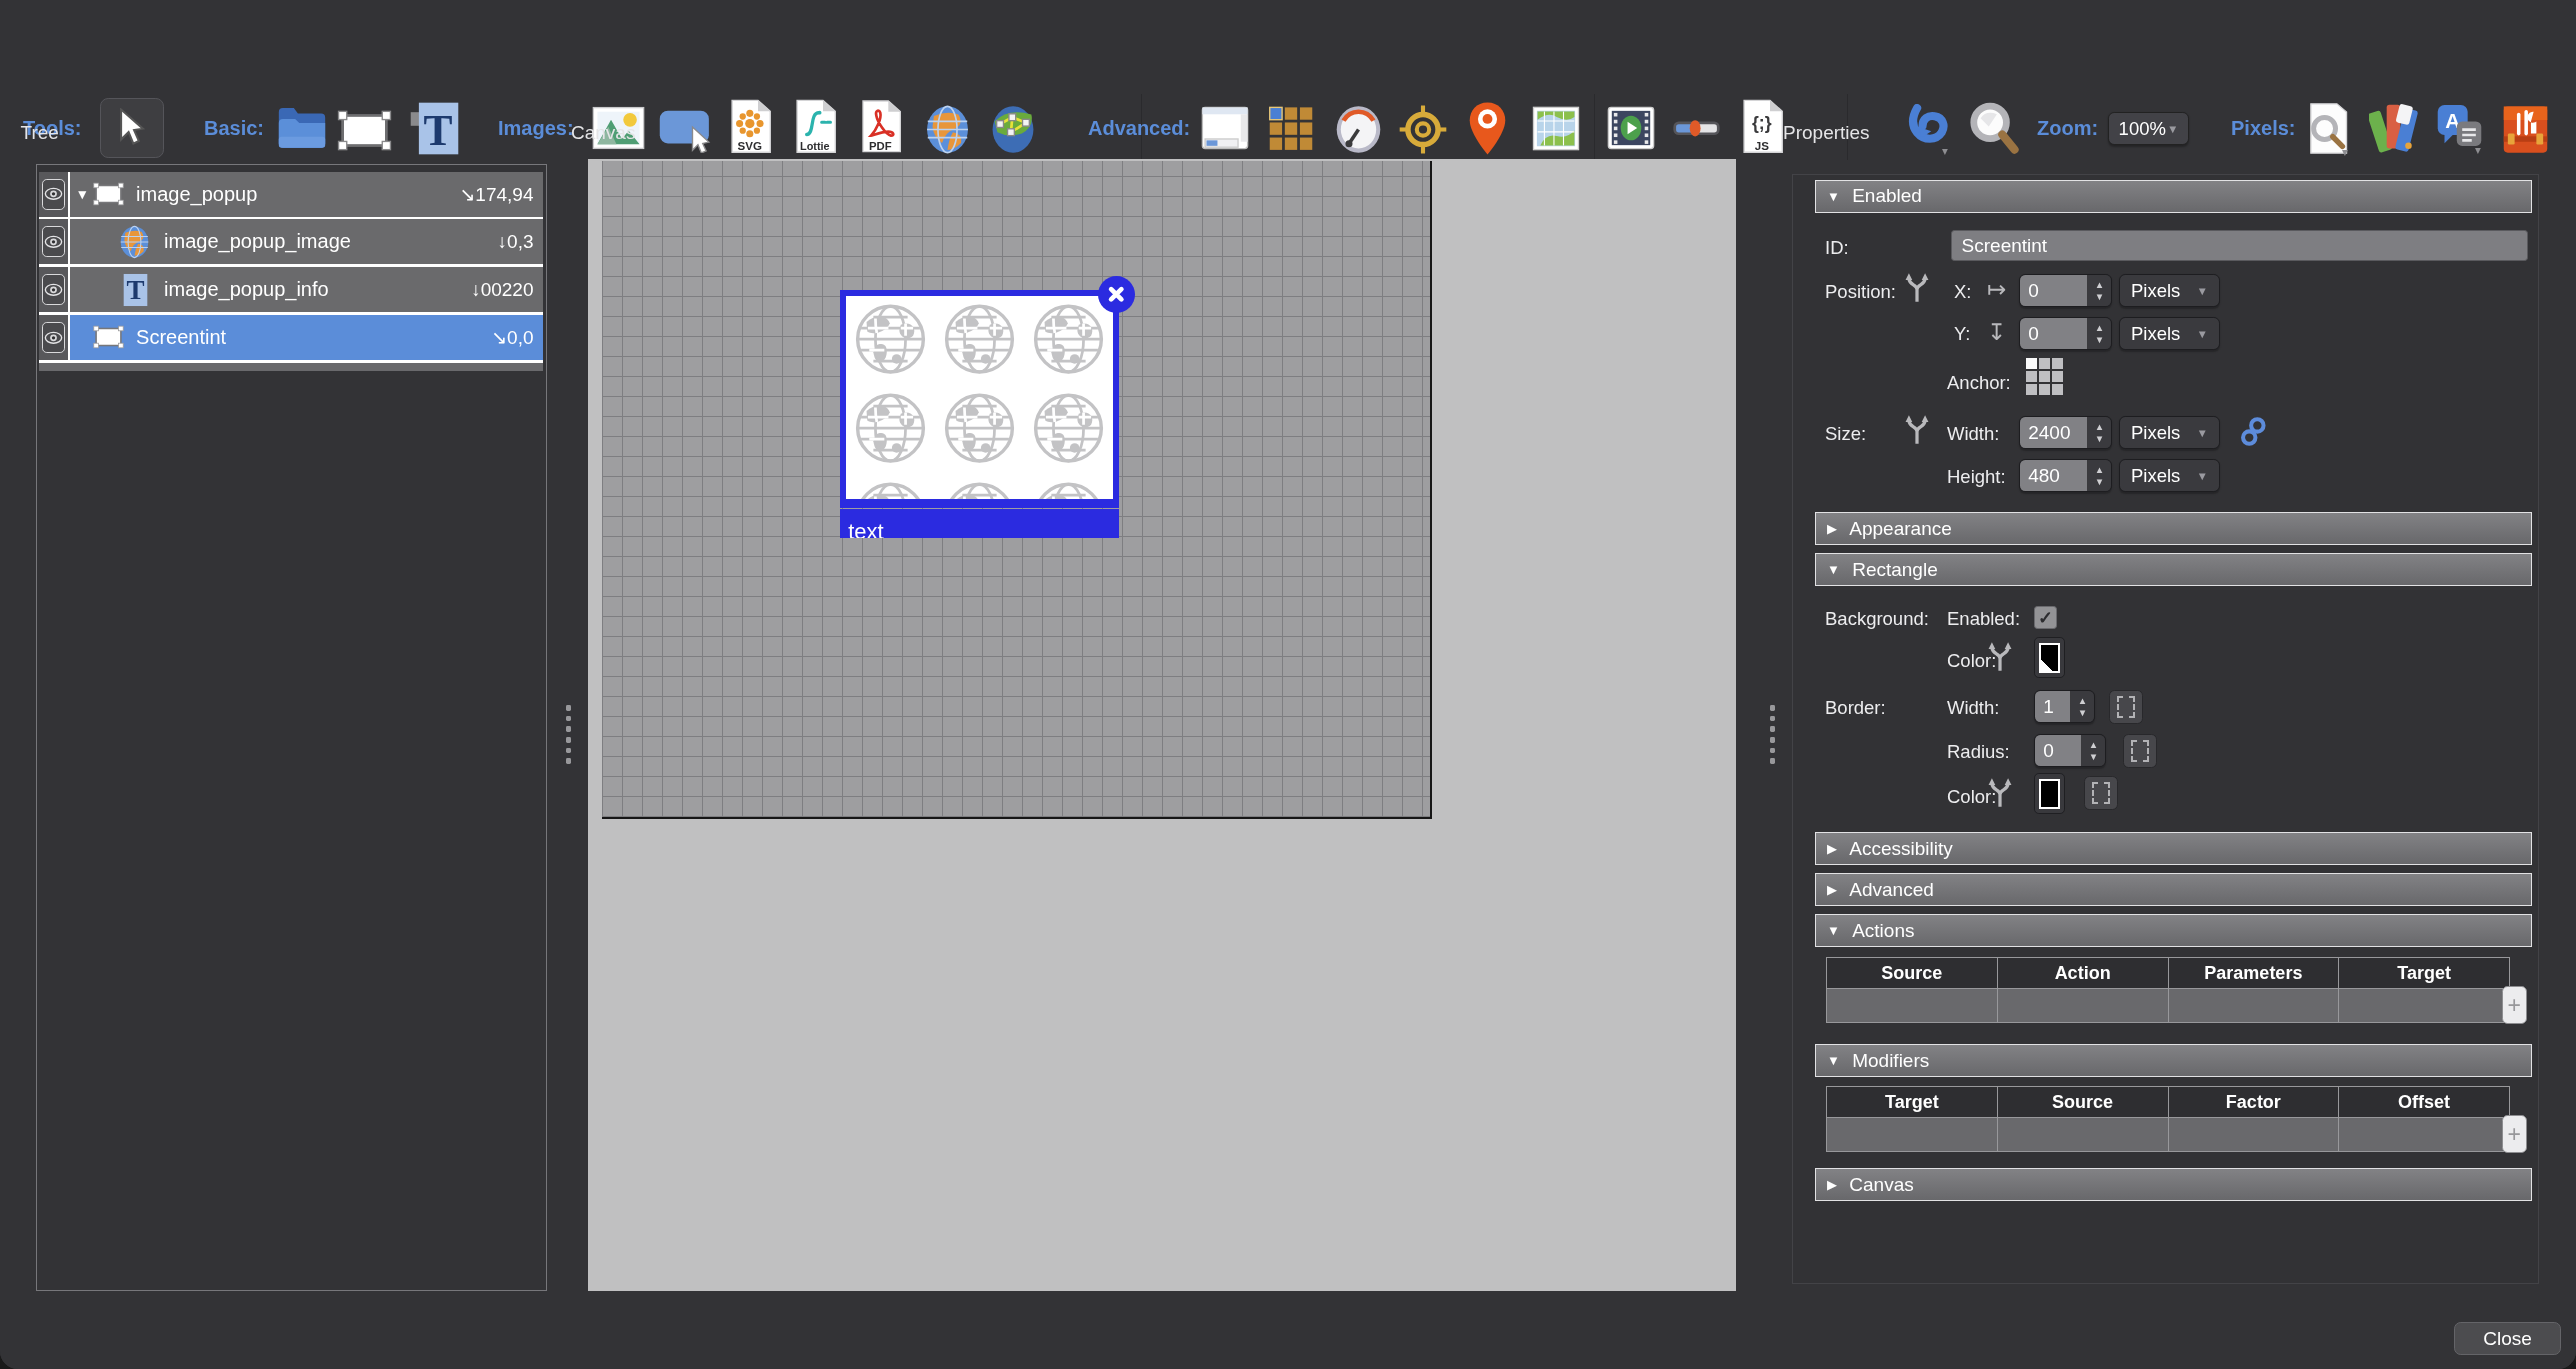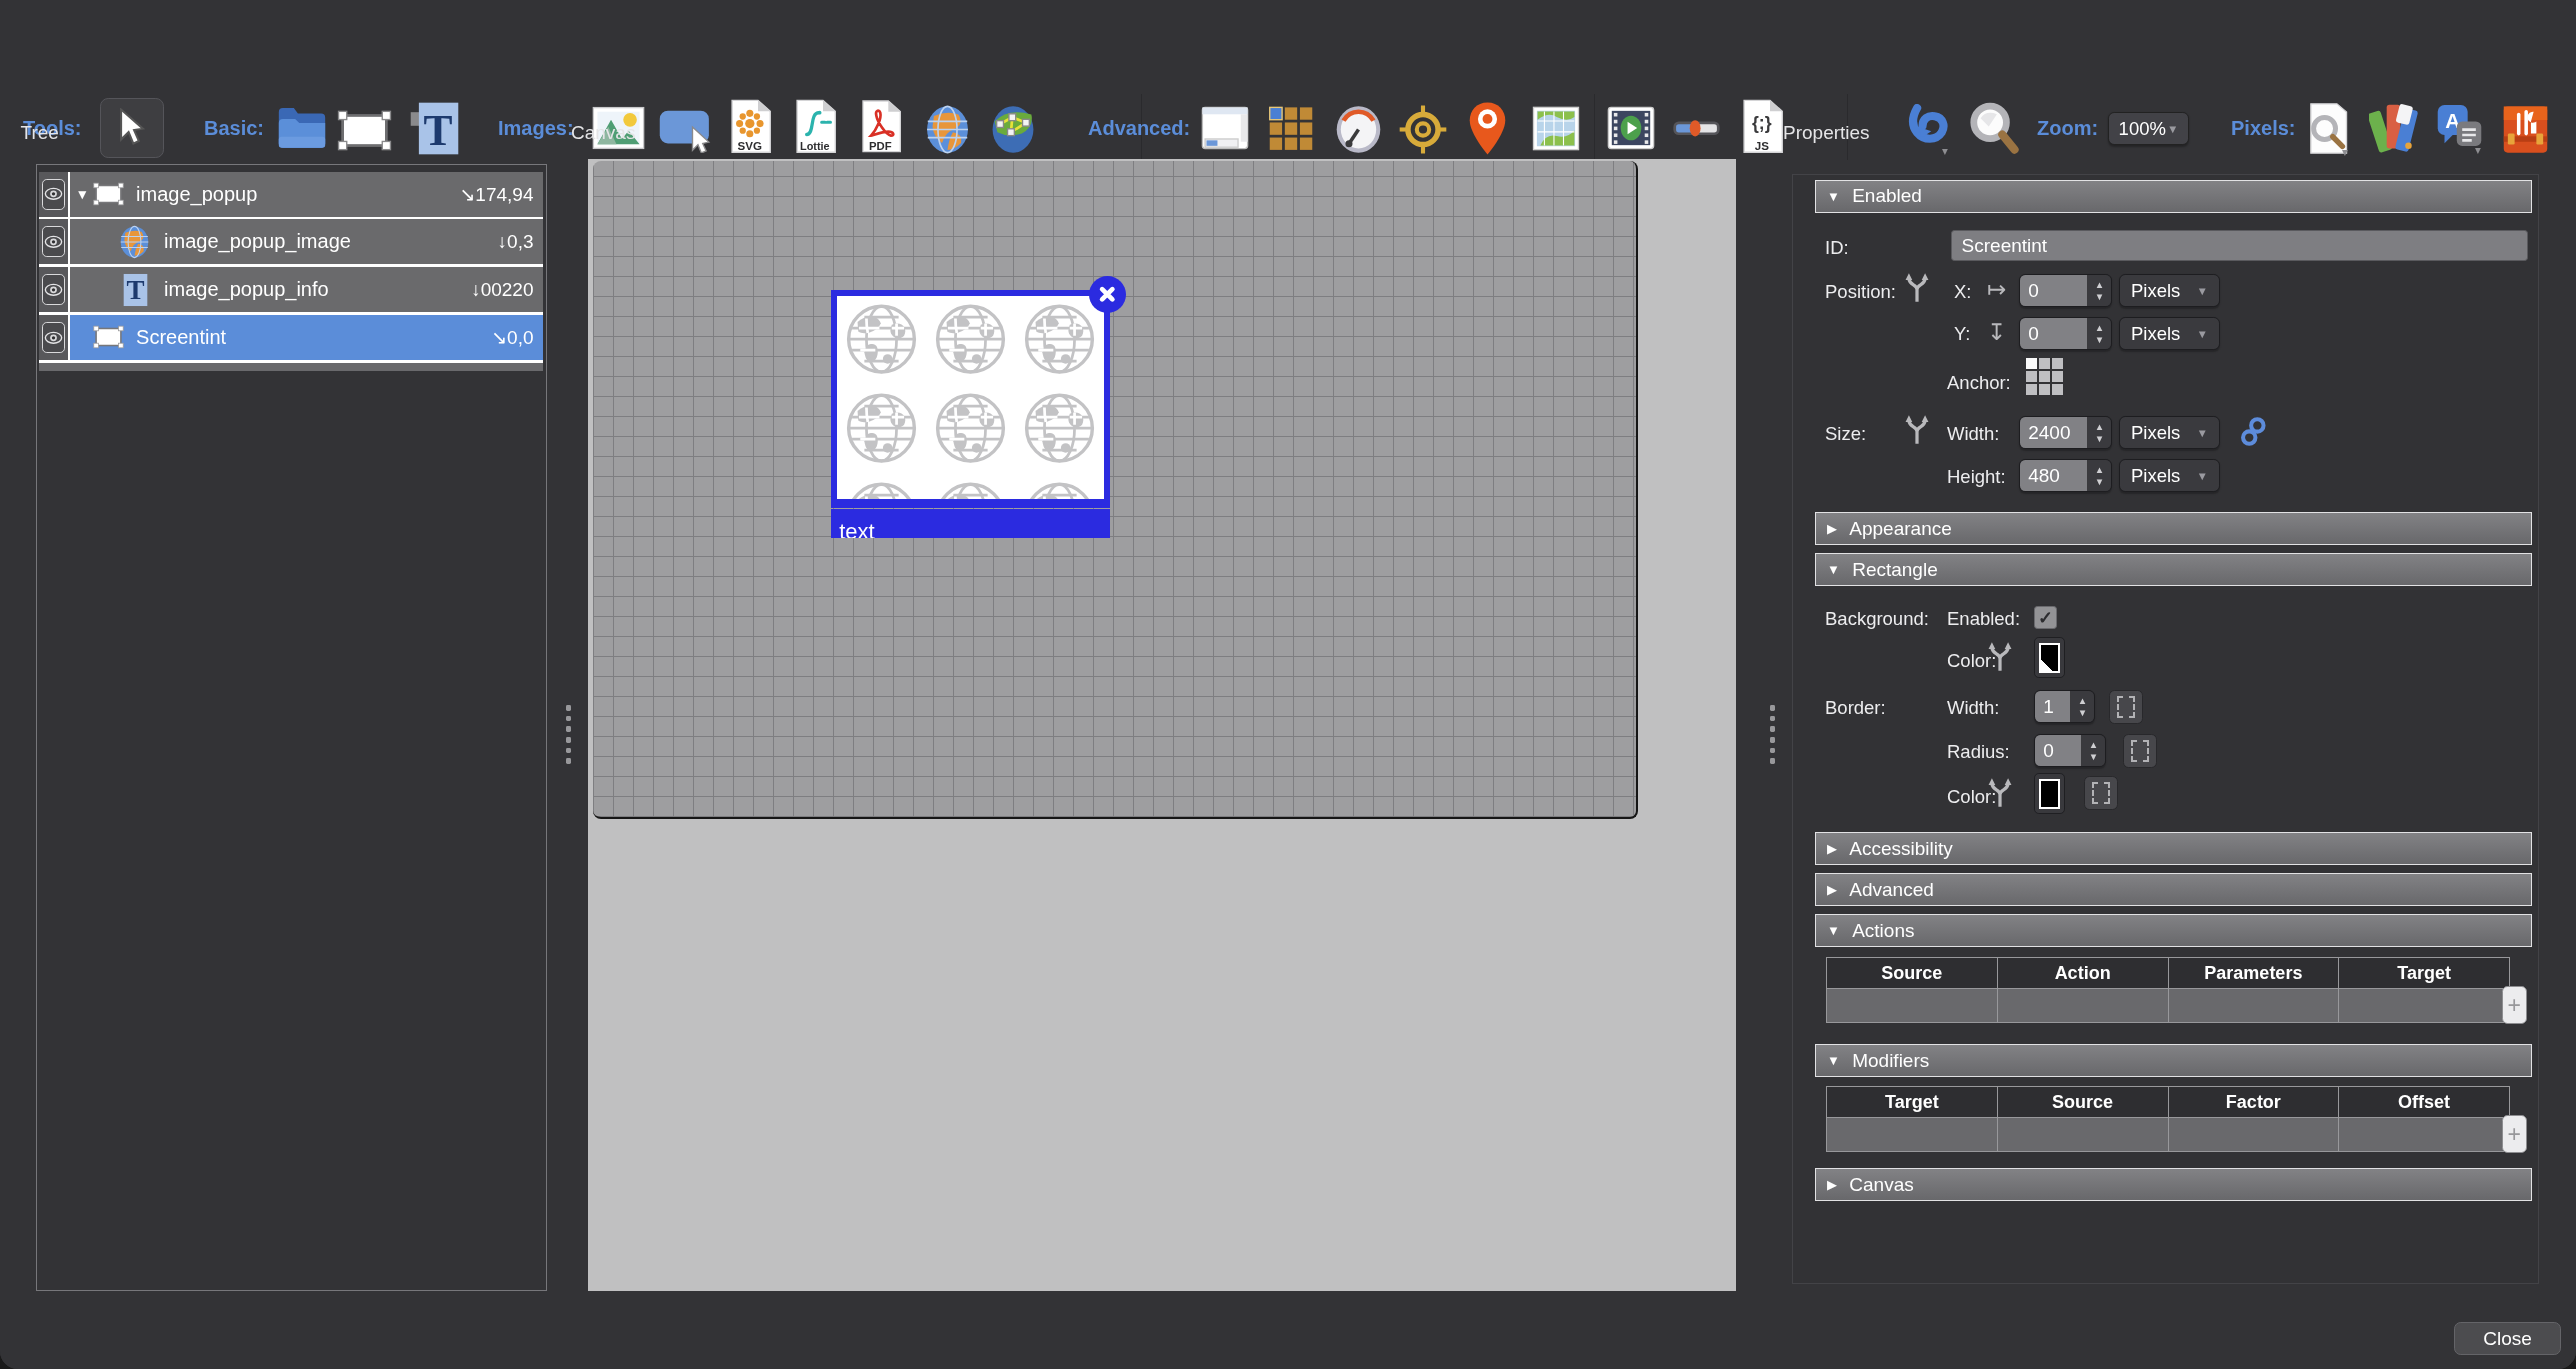--- a/index.html
+++ b/index.html
@@ -51,25 +51,25 @@
              display:flex; align-items:center; justify-content:center; }
   .trow-body { position:relative; flex:1; display:flex; align-items:center; color:#fff; font-size:20px; }
   .tree-disc { position:absolute; left:5.5px; font-size:13.7px; color:#fff; }
   .tricon { position:absolute; }
   .tname { position:absolute; white-space:nowrap; }
   .tcoord { position:absolute; right:9.6px; font-size:19px; }
   .tree-foot { height:8.2px; background:#69696c; }
 
   
   .canvas-area { position:absolute; left:588px; top:159px; width:1148px; height:1132px; background:#c0c0c1; }
-  .doc { position:absolute; left:5px; top:2.1px; width:1045px; height:658px; background:#9e9ea0;
+  .doc { position:absolute; left:14px; top:2.1px; width:830px; height:658px; background:#9e9ea0;
          background-image:
            repeating-linear-gradient(0deg, #7e7e81 0 1.4px, transparent 1.4px 20px),
            repeating-linear-gradient(90deg, #7e7e81 0 1.4px, transparent 1.4px 20px);
-         border-right:2.1px solid #161616; border-bottom:2.1px solid #161616;border-radius:8px; }
+         border-right:2.1px solid #161616; border-bottom:2.1px solid #161616; }
   .popup { position:absolute; left:238px; top:129px; width:279px; height:218px; background:#2b2be0; }
   .popup-img { position:absolute; left:6.2px; top:6.2px; width:267px; height:203px; background:#fff;
                overflow:hidden; display:flex; flex-wrap:wrap; align-content:flex-start; }
   .globe { width:89px; height:89px; flex:0 0 auto; }
   .popup-close { position:absolute; left:258px; top:-14.4px; width:37px; height:37px; border-radius:50%;
                  background:#2b2be0; display:flex; align-items:center; justify-content:center; }
   .popup-info { position:absolute; left:238px; top:348px; width:279px; height:29px; background:#2b2be0;
                 overflow:hidden; }
   .popup-info span { position:absolute; left:8.2px; top:9.6px; color:#fff; font-size:22px; }
   .splitter { position:absolute; width:6.8px; height:59px; display:flex; flex-direction:column;

